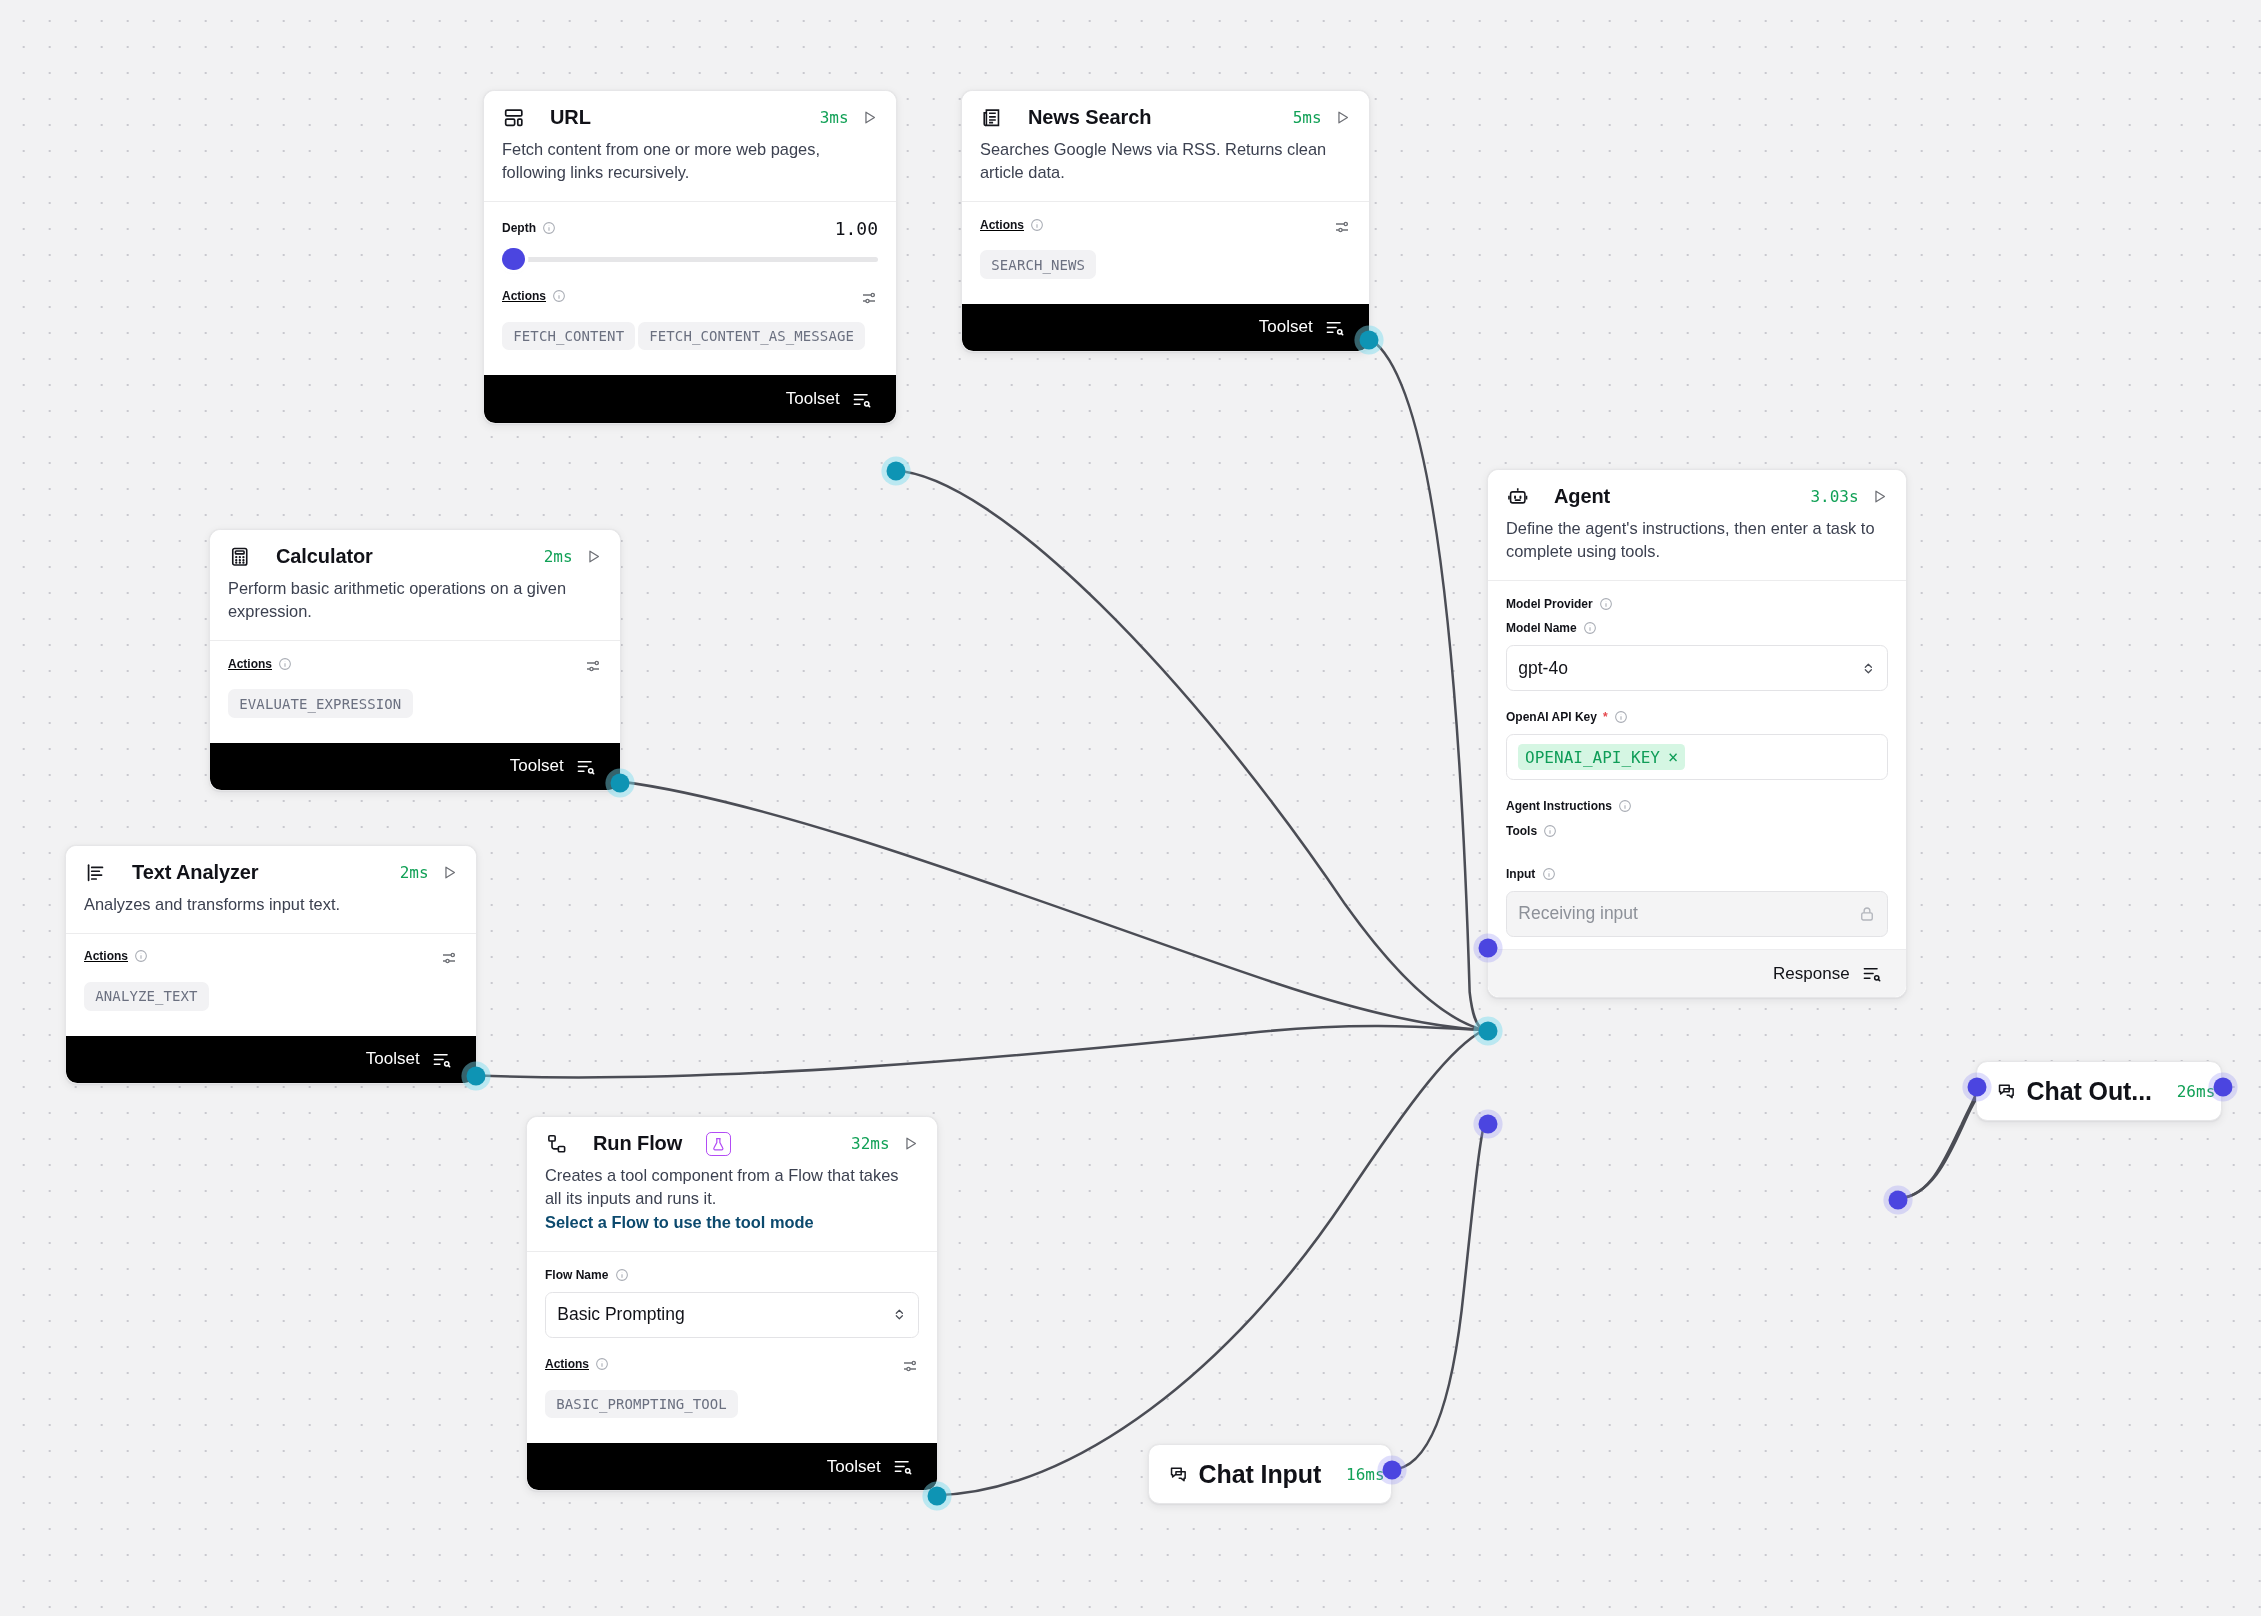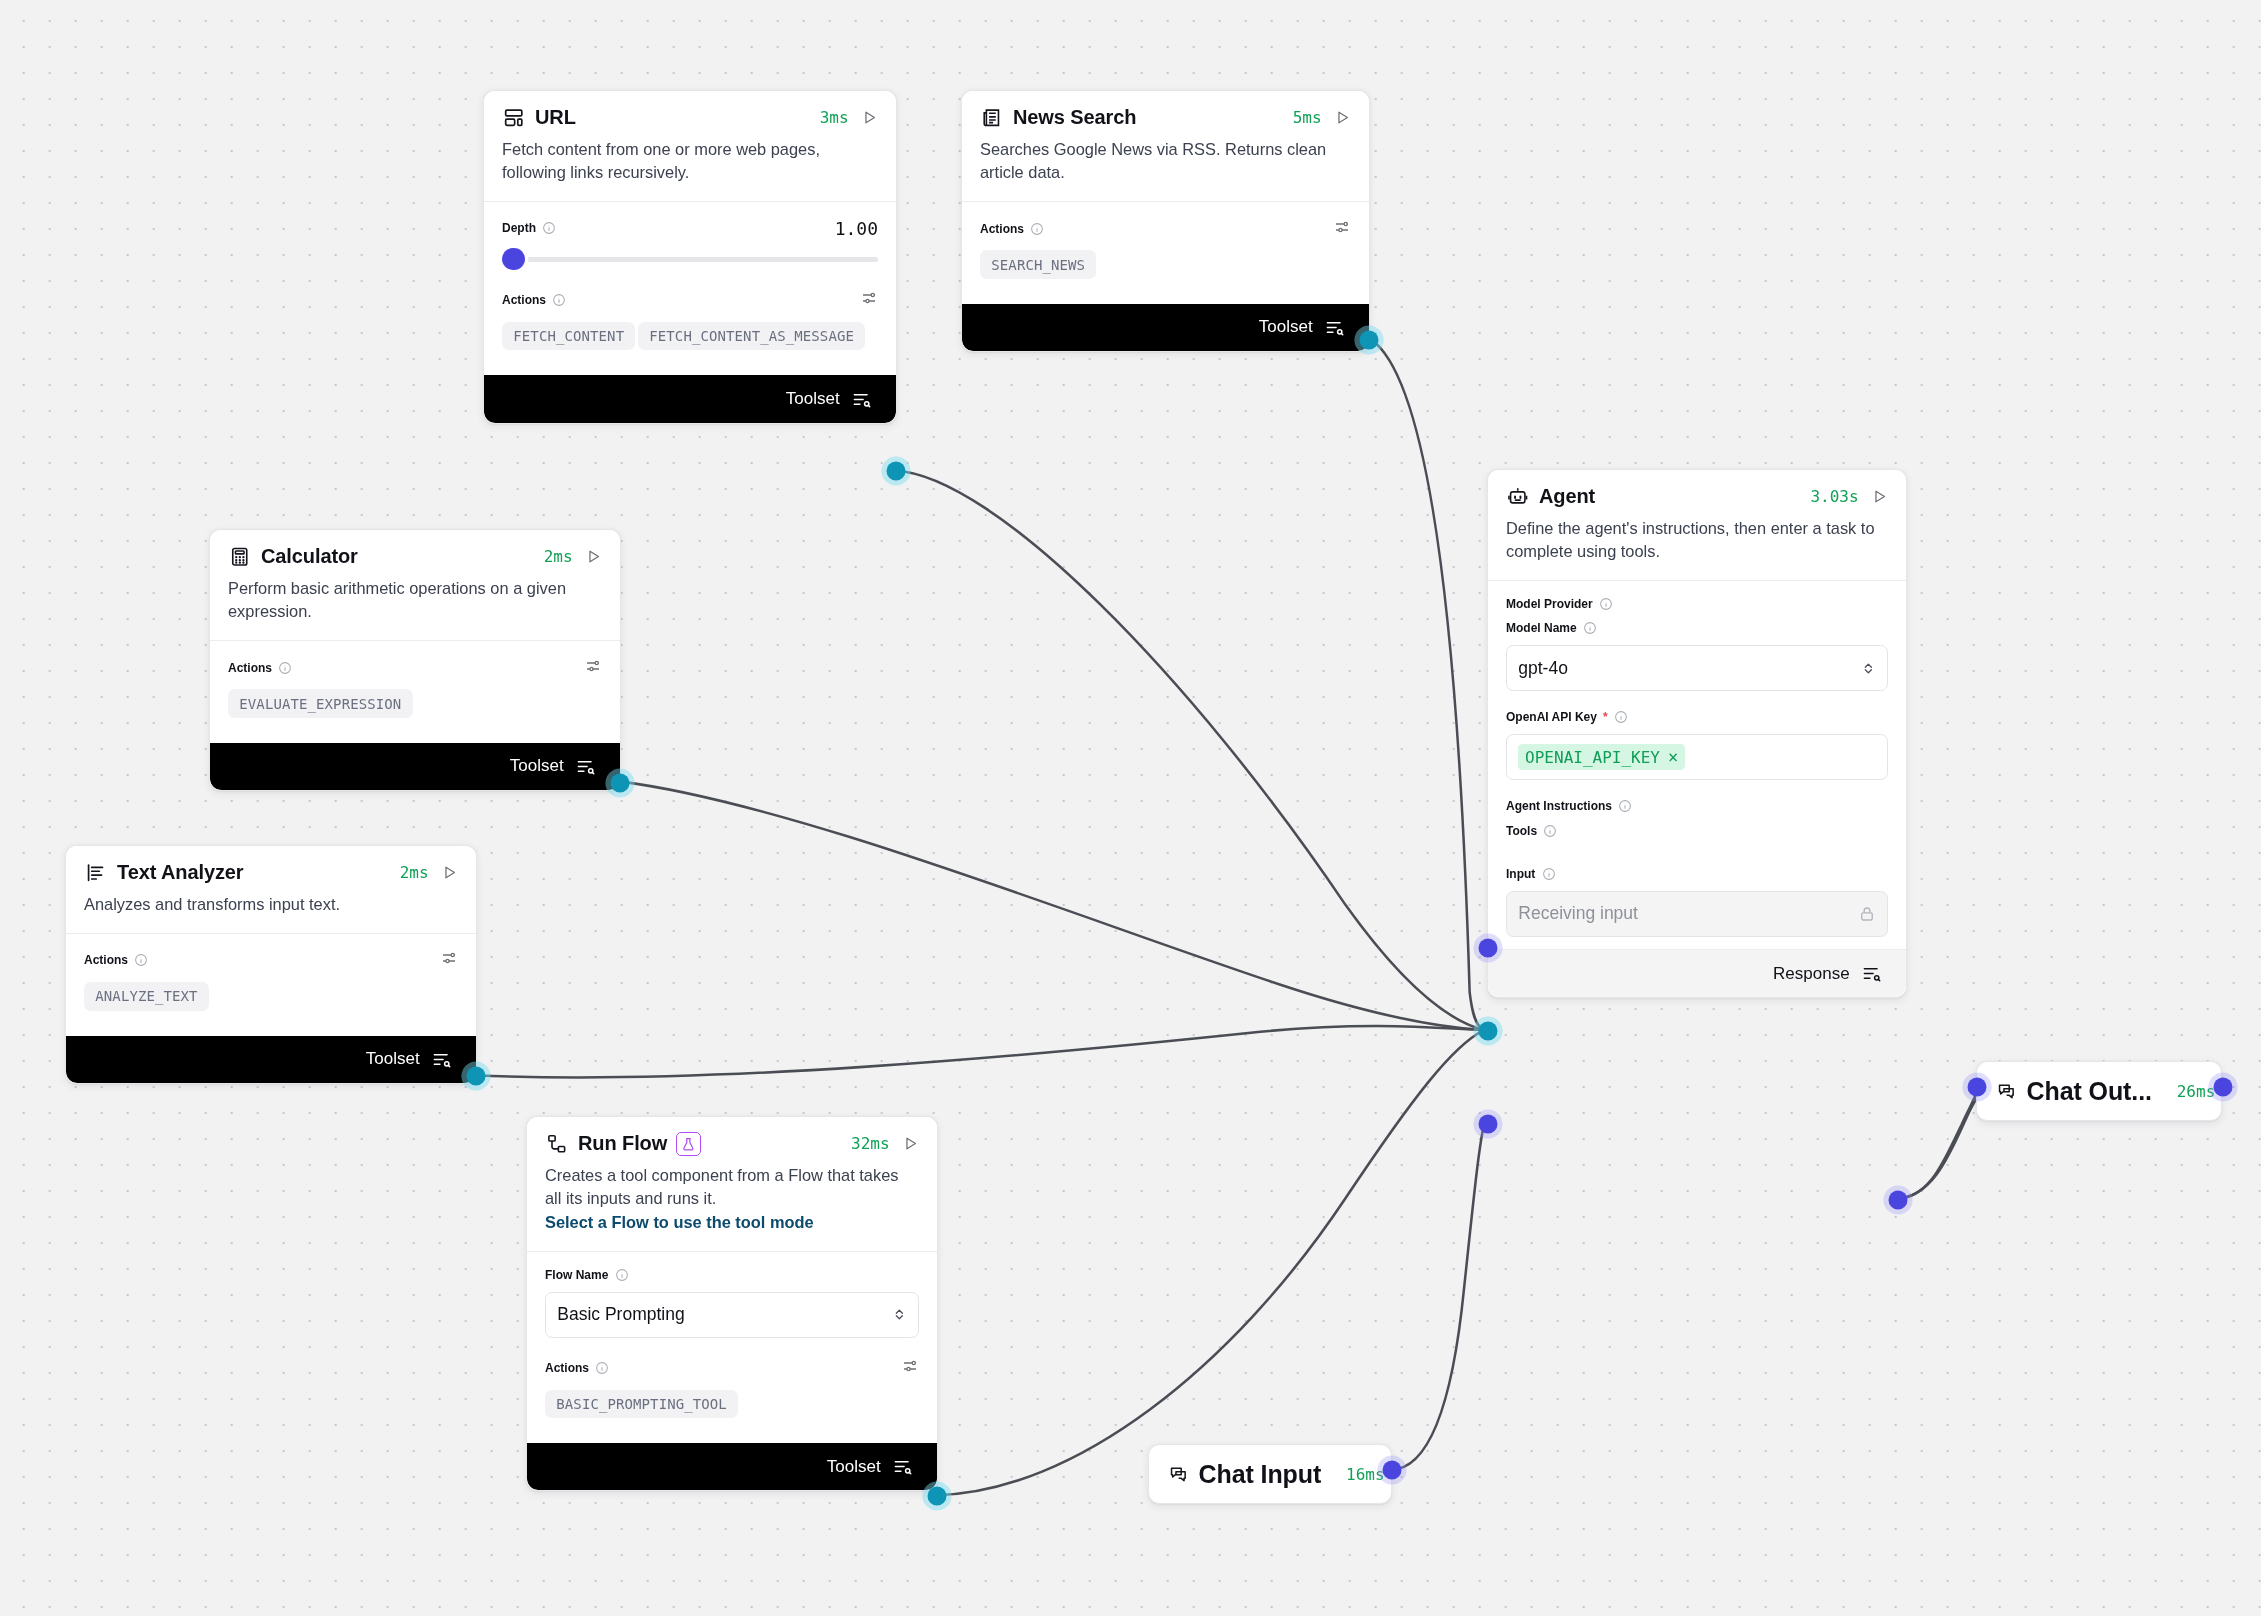--- a/index.html
+++ b/index.html
@@ -24,21 +24,21 @@
     border:0.6px solid #e6e6e8;
     border-radius:11.3px;
     box-shadow:0 2.3px 8px rgba(16,18,26,.07), 0 0.6px 1.7px rgba(16,18,26,.05);
     overflow:visible;
     z-index:5;
   }
   .node-inner{border-radius:11.3px;overflow:hidden;background:#fff;}
   .node-head{
     display:flex;align-items:center;
     padding:14.7px 18px 4.5px 18px;
-    gap:9px;
+    gap:24px;
   }
   .node-ico{width:24px;height:24px;flex:0 0 24px;display:flex;align-items:center;justify-content:center;color:#15161c;}
   .node-ico svg{display:block;}
   .node-title{
     font-size:20px;font-weight:700;color:#111218;letter-spacing:-0.1px;
     white-space:nowrap;
   }
   .flask-badge{
     width:22.6px;height:22.6px;border:1.4px solid #b24bf5;border-radius:5.1px;
     display:flex;align-items:center;justify-content:center;color:#b24bf5;flex:0 0 22.6px;
@@ -60,21 +60,21 @@
   .req{color:#e5484d;font-weight:700;}
   .info{width:14px;height:14px;flex:0 0 14px;color:#a8acb4;}
   .row-between{display:flex;align-items:center;}
   .row-between .spacer{margin-left:auto;}
   .val-num{font-family:"DejaVu Sans Mono",monospace;font-size:18px;color:#111218;}
   
   .slider{position:relative;height:22.6px;margin:9px 0 19px 0;}
   .slider .track{position:absolute;top:9.6px;left:0;right:0;height:5.1px;border-radius:3.4px;background:#e6e6e8;}
   .slider .knob{position:absolute;top:0;left:0;width:22.6px;height:22.6px;border-radius:50%;background:#4b45e0;box-shadow:0 0 0 3.4px #fff,0 1.1px 3.4px rgba(0,0,0,.18);}
   
-  .actions-head{display:flex;align-items:flex-end;margin-bottom:14.7px;}
+  .actions-head{display:flex;align-items:flex-start;margin-bottom:14.7px;text-decoration:underline;}
   .sliders-ico{width:18px;height:18px;color:#6e7076;margin-left:auto;}
   .chip{
     display:inline-block;background:#f2f2f4;color:#6b7080;
     font-family:"DejaVu Sans Mono",monospace;font-size:14px;letter-spacing:0.1px;
     padding:6.2px 11.3px;border-radius:6.8px;margin-bottom:8px;
   }
   
   .foot{
     background:#000;color:#fff;
     display:flex;align-items:center;justify-content:flex-end;gap:12.4px;

